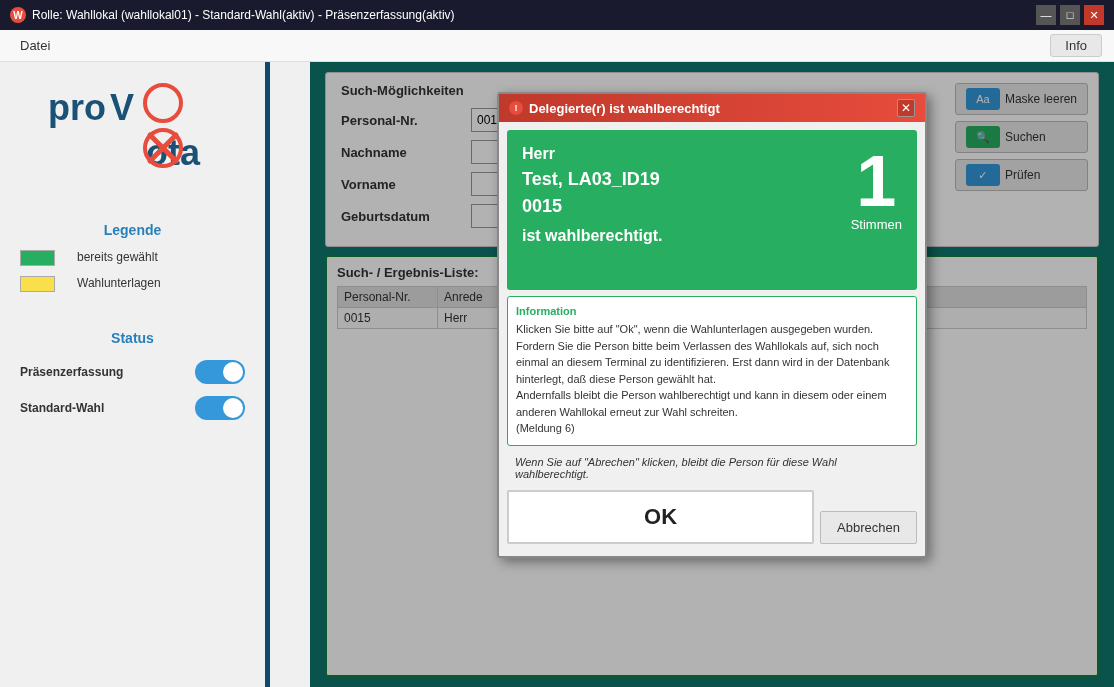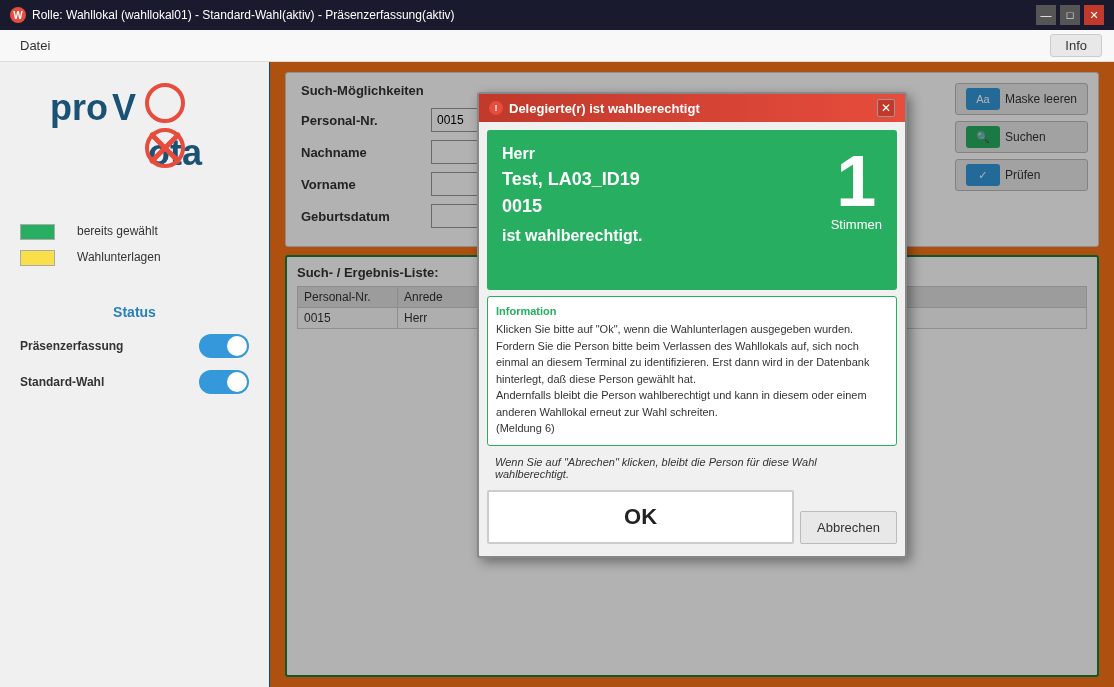--- a/index.html
+++ b/index.html
@@ -85,21 +85,21 @@
     .main-content {
       display: flex;
       height: calc(687px - 62px);
     }
 
     
     .left-panel {
       width: 270px;
       min-width: 270px;
       background: #f0f0f0;
-      border-right: 1px solid #0c4a6e;
+      border-right: 5px solid #0c4a6e;
       display: flex;
       flex-direction: column;
       align-items: center;
       padding: 10px;
     }
 
     
     .legend-section {
       width: 100%;
       margin-top: 20px;
@@ -160,25 +160,26 @@
       border-radius: 50%;
       position: absolute;
       top: 2px;
       right: 2px;
     }
 
     
     .right-panel {
       flex: 1;
       padding: 10px 15px;
-      background: #f97316;
+      background: #0f766e;
       display: flex;
       flex-direction: column;
       gap: 8px;
       position: relative;
+      margin-left: 40px;
     }
 
     
     .such-section {
       background: white;
       border: 1px solid #ccc;
       border-radius: 3px;
       padding: 10px 15px;
       position: relative;
     }
@@ -471,20 +472,21 @@
 
         <text x="108" y="90" font-family="Arial" font-size="36" font-weight="bold" fill="#1a5276">ota</text>
 
         <line x1="112" y1="60" x2="138" y2="86" stroke="#e74c3c" stroke-width="5" stroke-linecap="round"></line>
         <line x1="138" y1="60" x2="112" y2="86" stroke="#e74c3c" stroke-width="5" stroke-linecap="round"></line>
         <circle cx="125" cy="73" r="18" fill="none" stroke="#e74c3c" stroke-width="4"></circle>
       </svg>
     </div>
 
     <div class="legend-section">
+      <div class="legend-title">Legende</div>
       <div class="legend-item">
         <div class="legend-color-box" style="background:#27ae60;"></div>
         <span class="legend-label">bereits gewählt</span>
       </div>
       <div class="legend-item">
         <div class="legend-color-box" style="background:#f9e04b;"></div>
         <span class="legend-label">Wahlunterlagen</span>
       </div>
     </div>
 

